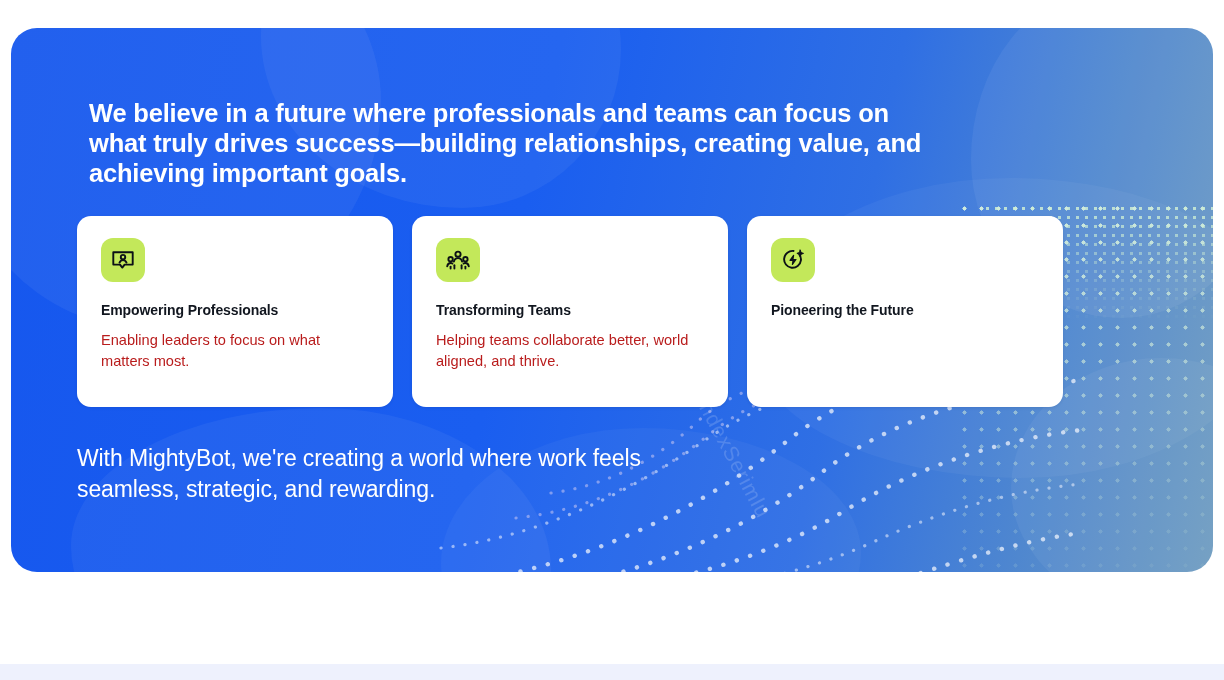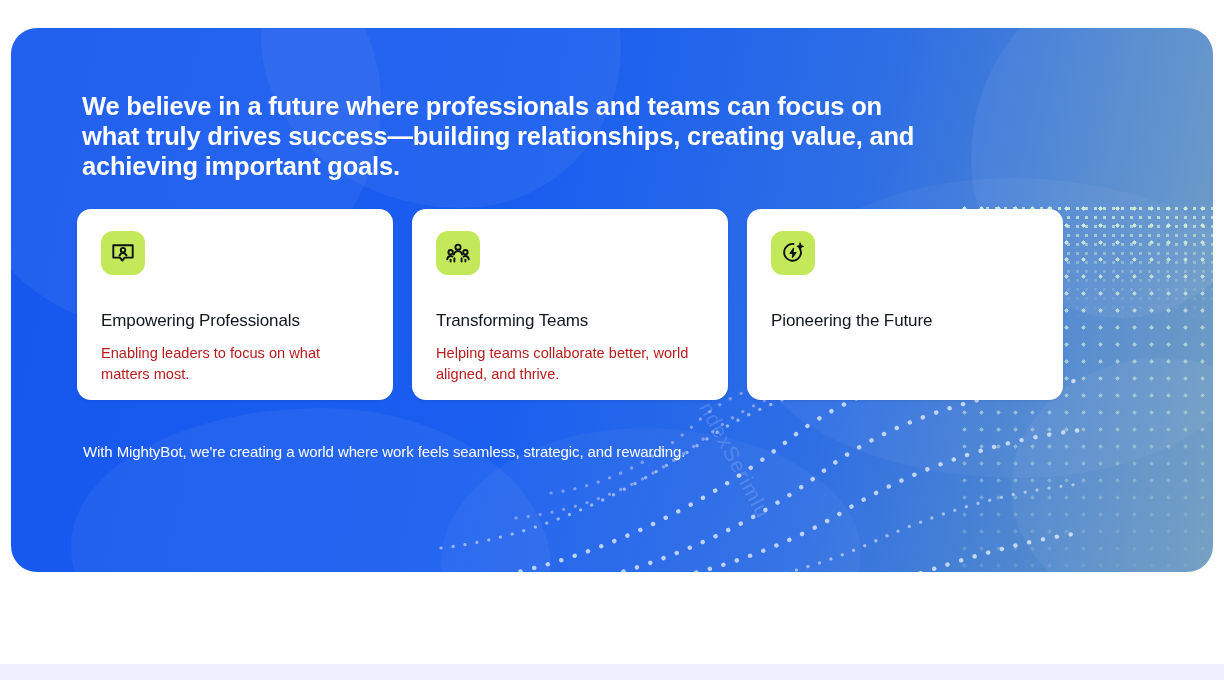--- a/index.html
+++ b/index.html
@@ -152,21 +152,21 @@
     font-family: "Liberation Sans", sans-serif;
   }
 
   
   .hero-inner {
     position: relative;
     z-index: 5;
     padding: 58px 0 0 66px;
   }
   .headline {
-    margin: 5px;
+    margin: 12px;
     color: #ffffff;
     font-size: 25.5px;
     line-height: 30px;
     font-weight: bold;
     letter-spacing: -0.2px;
     max-width: 860px;
   }
 
   .cards {
     display: flex;
@@ -186,37 +186,37 @@
     width: 44px;
     height: 44px;
     border-radius: 12px;
     background: #c3e85a;
     display: flex;
     align-items: center;
     justify-content: center;
   }
   .icon-tile svg { display: block; }
   .card-title {
-    margin: 36px 0 0 0;
-    font-size: 17px;
-    font-weight: normal;
+    margin: 20px 0 0 0;
+    font-size: 14px;
+    font-weight: bold;
     color: #11161f;
     letter-spacing: -0.1px;
   }
   .card-desc {
     margin: 12px 0 0 0;
     font-size: 14.6px;
     line-height: 21px;
     color: #b91c1c;
   }
 
   .closing {
-    margin: 36px 0 0 6px;
+    margin: 36px 0 0 0;
     color: #ffffff;
-    font-size: 15px;
+    font-size: 23px;
     line-height: 31px;
     font-weight: normal;
     letter-spacing: -0.1px;
     max-width: 640px;
   }
 </style>
 </head>
 <body>
 
 <div class="page">

